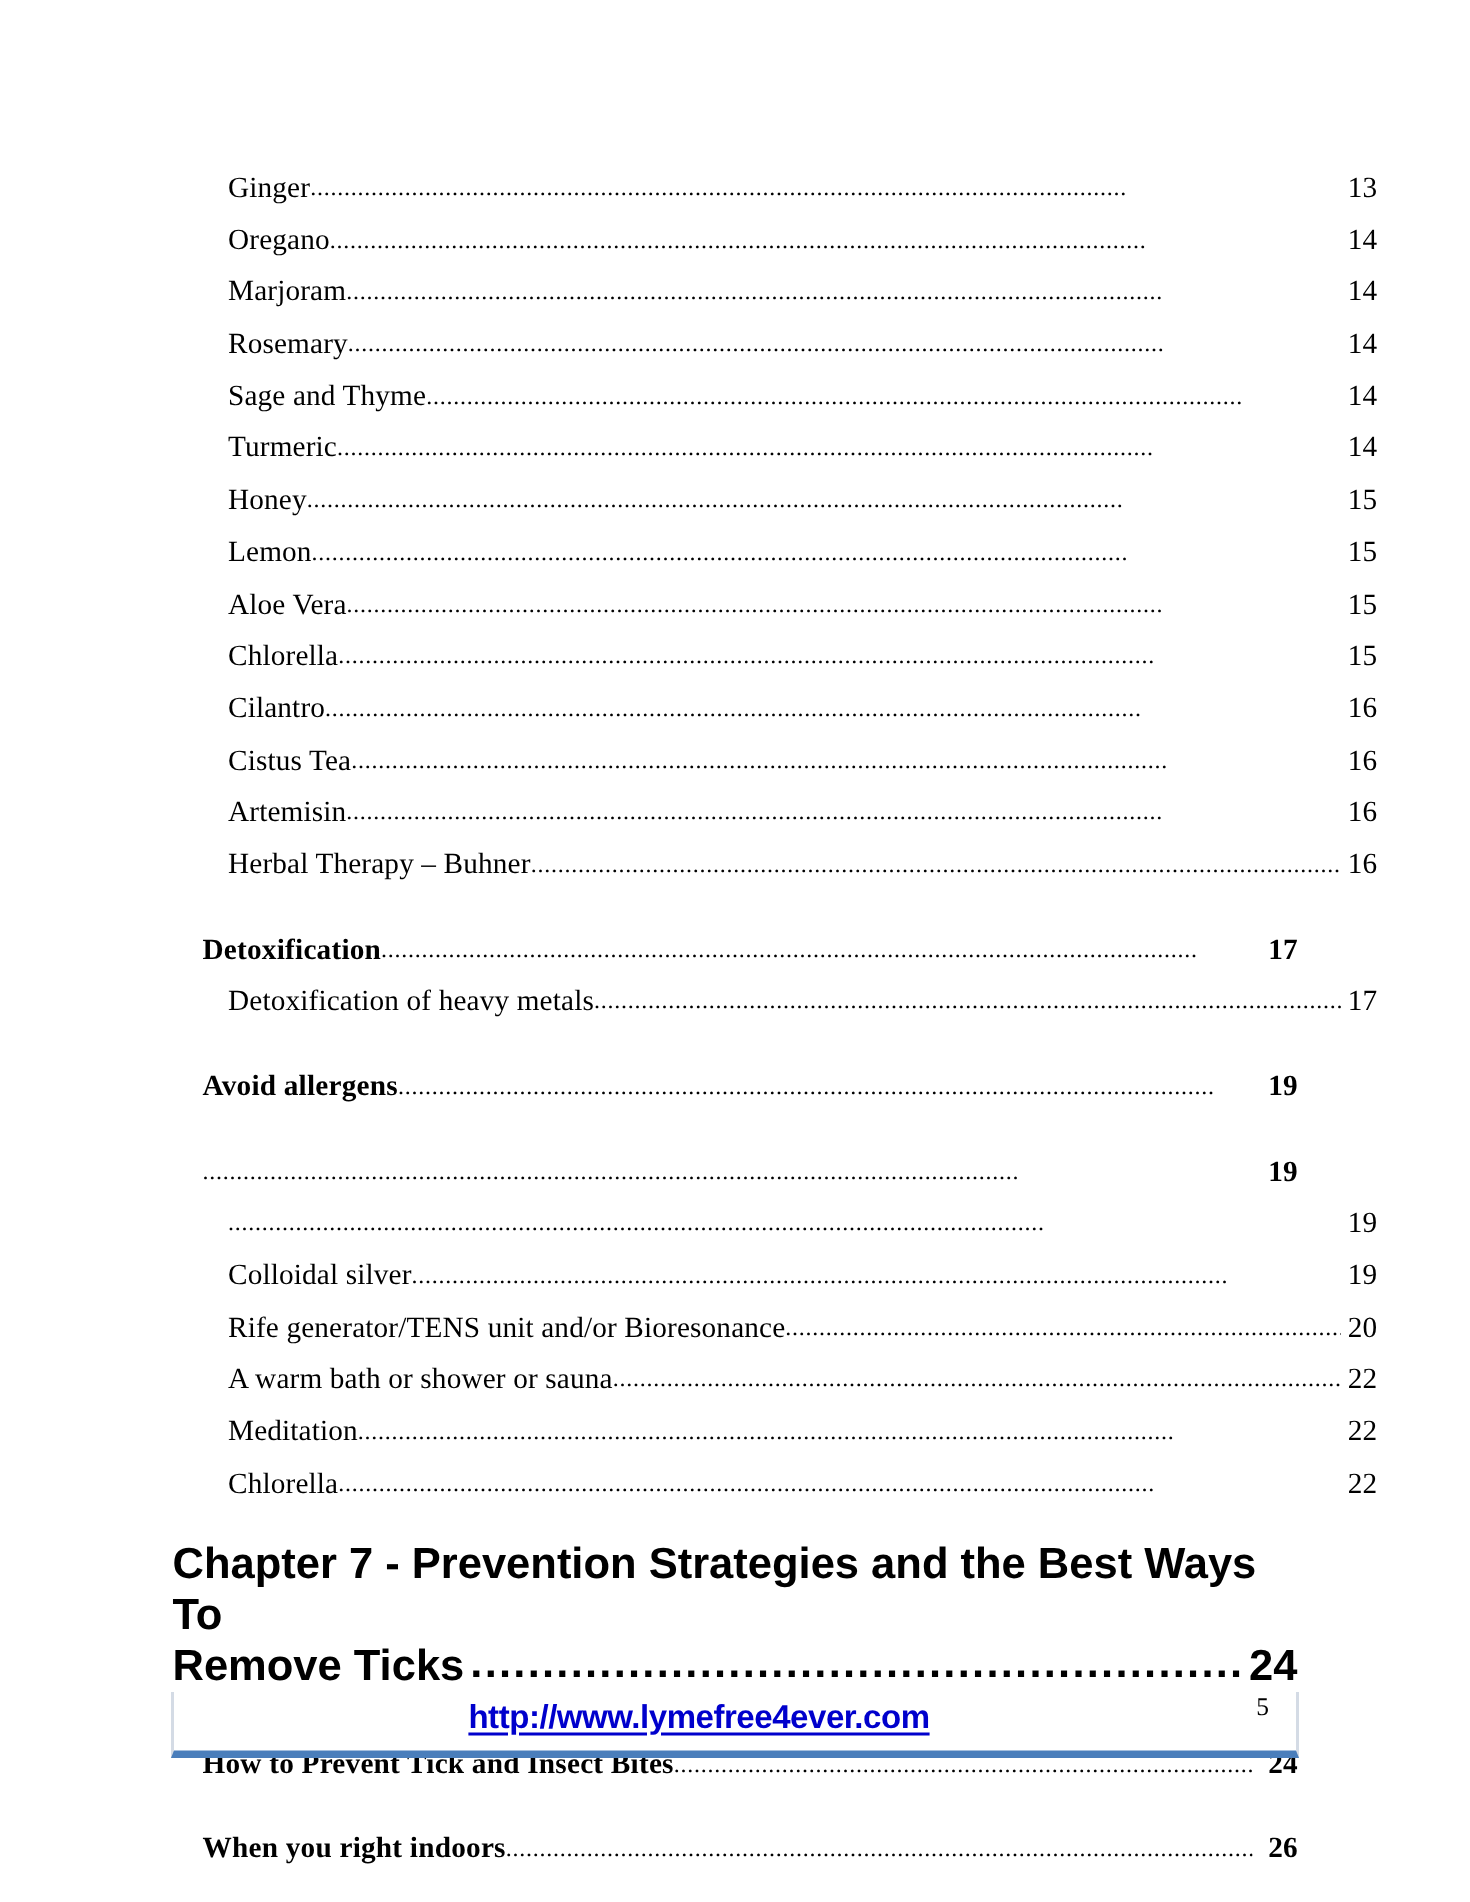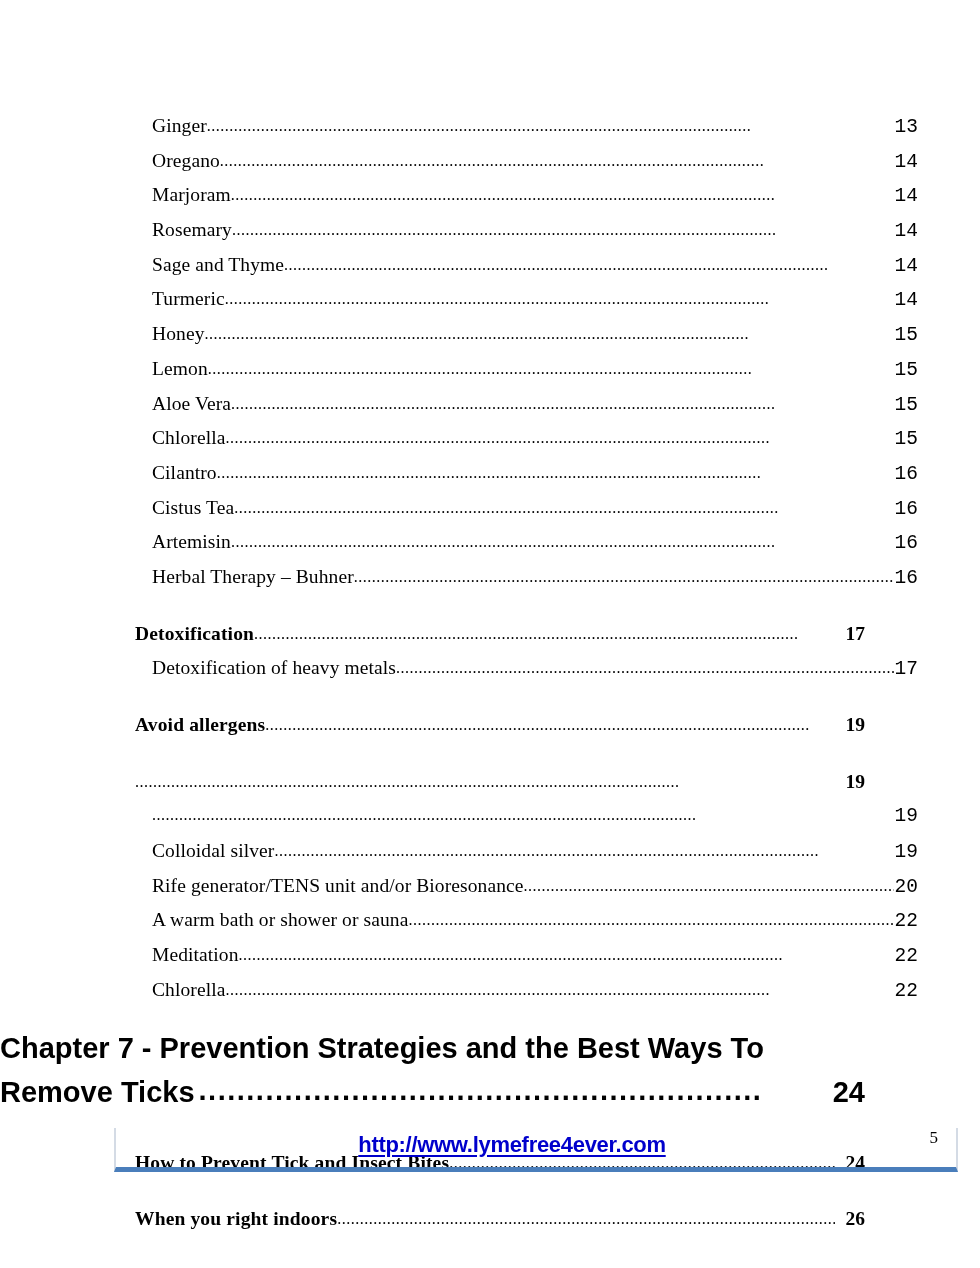--- a/index.html
+++ b/index.html
@@ -53,42 +53,43 @@
 
   
   .lvl3 {
     padding-left: 152px;
     padding-right: 62px;
     font-size: 19.5px;
     font-weight: normal;
   }
   .lvl3 .entry-label { letter-spacing: 0.1px; }
   .lvl3 .leader { font-size: 16px; }
-  .lvl3 .entry-page { min-width: 24px; font-family: Liberation Mono, monospace; }
+  .lvl3 .entry-page { min-width: 24px; }
 
   
   .lvl2 {
     padding-left: 135px;
     padding-right: 115px;
     font-size: 19.5px;
     font-weight: bold;
     margin-top: 22px;
   }
   .lvl2 .entry-label { letter-spacing: 0.15px; }
   .lvl2 .leader { font-size: 16px; font-weight: normal; }
   .lvl2 .entry-page { min-width: 24px; padding-left: 6px; }
 
   
   .lvl1 {
     position: relative;
+    padding-left: 115px;
     padding-right: 115px;
     font-family: "Liberation Sans", sans-serif;
     font-weight: bold;
     font-size: 29px;
-    line-height: 44px;
+    line-height: 34px;
     height: auto;
     display: block;
     white-space: normal;
   }
   .lvl1 .chapter-text {
     display: block;
   }
   .lvl1 .chapter-line2 {
     display: flex;
     align-items: baseline;
@@ -107,21 +108,21 @@
   .lvl1 .chapter-line2 .entry-page {
     flex: 0 0 auto;
     padding-left: 6px;
   }
 
   
   .footer {
     position: absolute;
     left: 114px;
     top: 1128px;
-    width: 844px;
+    width: 752px;
     height: 44px;
     border-left: 2px solid #d4dbe5;
     border-right: 2px solid #d4dbe5;
     border-bottom: 5px solid #4a7ebb;
     box-sizing: border-box;
   }
   .footer-url {
     position: absolute;
     left: 0;
     right: 0;

